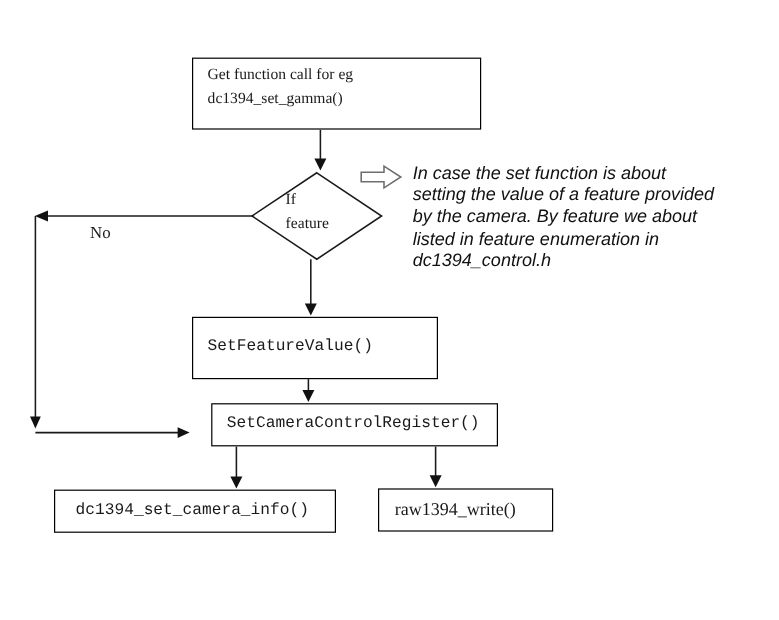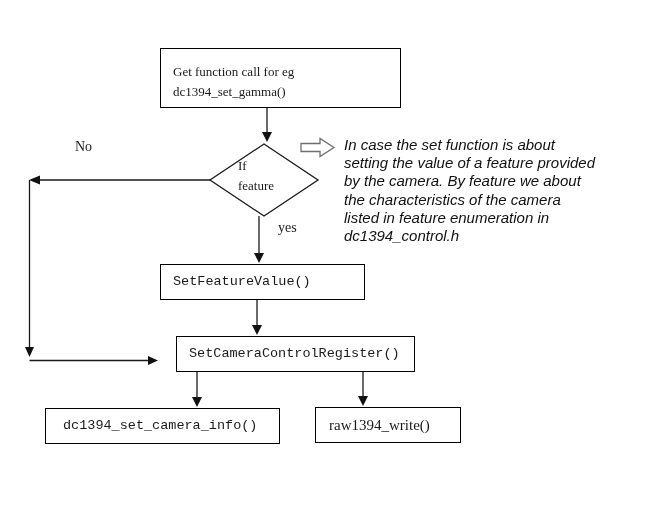--- a/index.html
+++ b/index.html
@@ -20,35 +20,35 @@
     font-size:13px;
     line-height:20px;
   }
   .node.serif{font-family:"Liberation Serif", serif;}
   .node.mono{
     font-family:"Liberation Mono","DejaVu Sans Mono", monospace;
     font-size:13.5px;
     display:flex;align-items:center;
     white-space:nowrap;
   }
-  .start-box{left:160px;top:48px;width:241px;height:60px;padding:13px 8px 0 12px;}
-  .sfv-box{left:160px;top:264px;width:205px;height:36px;padding-left:12px;}
+  .start-box{left:160px;top:48px;width:241px;height:60px;padding:3px 8px 0 12px;}
+  .sfv-box{left:160px;top:264px;width:205px;height:52px;padding-left:12px;}
   .sccr-box{left:160px;top:336px;width:239px;height:36px;padding-left:12px;margin-left:16px;}
   .info-box{left:45px;top:408px;width:235px;height:36px;padding-left:17px;}
   .raw-box{
     left:315px;top:407px;width:146px;height:36px;
     font-family:"Liberation Serif", serif;font-size:15px;
     display:flex;align-items:center;padding-left:13px;
     white-space:nowrap;
   }
   .diamond-label{
     position:absolute;left:238px;top:156px;
     font-size:13px;line-height:20px;
   }
-  .edge-label{position:absolute;font-size:14px;}
+  .edge-label{position:absolute;font-size:14px;margin-top:48px;}
   .no-label{left:75px;top:139px;}
   .yes-label{left:278px;top:220px;}
   .annotation{
     position:absolute;left:344px;top:136px;width:290px;
     font-family:Liberation Sans, sans-serif;
     font-style:italic;
     font-size:15px;line-height:18.2px;
     color:#111111;
   }
 </style>
@@ -122,18 +122,17 @@
   <div class="node mono sccr-box">SetCameraControlRegister()</div>
 
   <div class="node mono info-box">dc1394_set_camera_info()</div>
 
   <div class="node raw-box">raw1394_write()</div>
 
   <div class="annotation">
     <div>In case the set function is about</div>
     <div>setting the value of a feature provided</div>
     <div>by the camera. By feature we about</div>
-    <div>the characteristics of the camera</div>
     <div>listed in feature enumeration in</div>
     <div>dc1394_control.h</div>
   </div>
 
 </div>
 
 </body></html>

